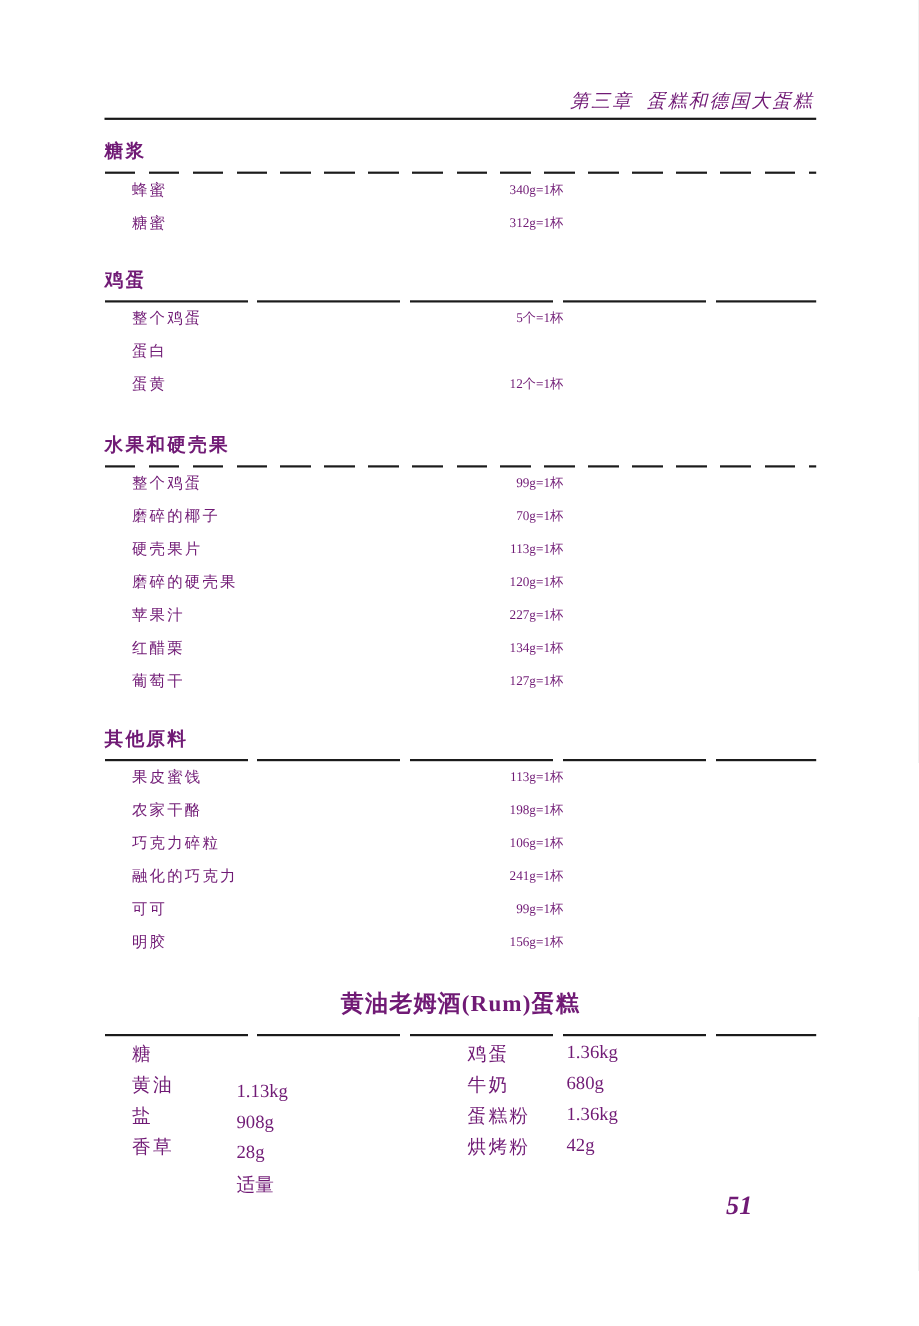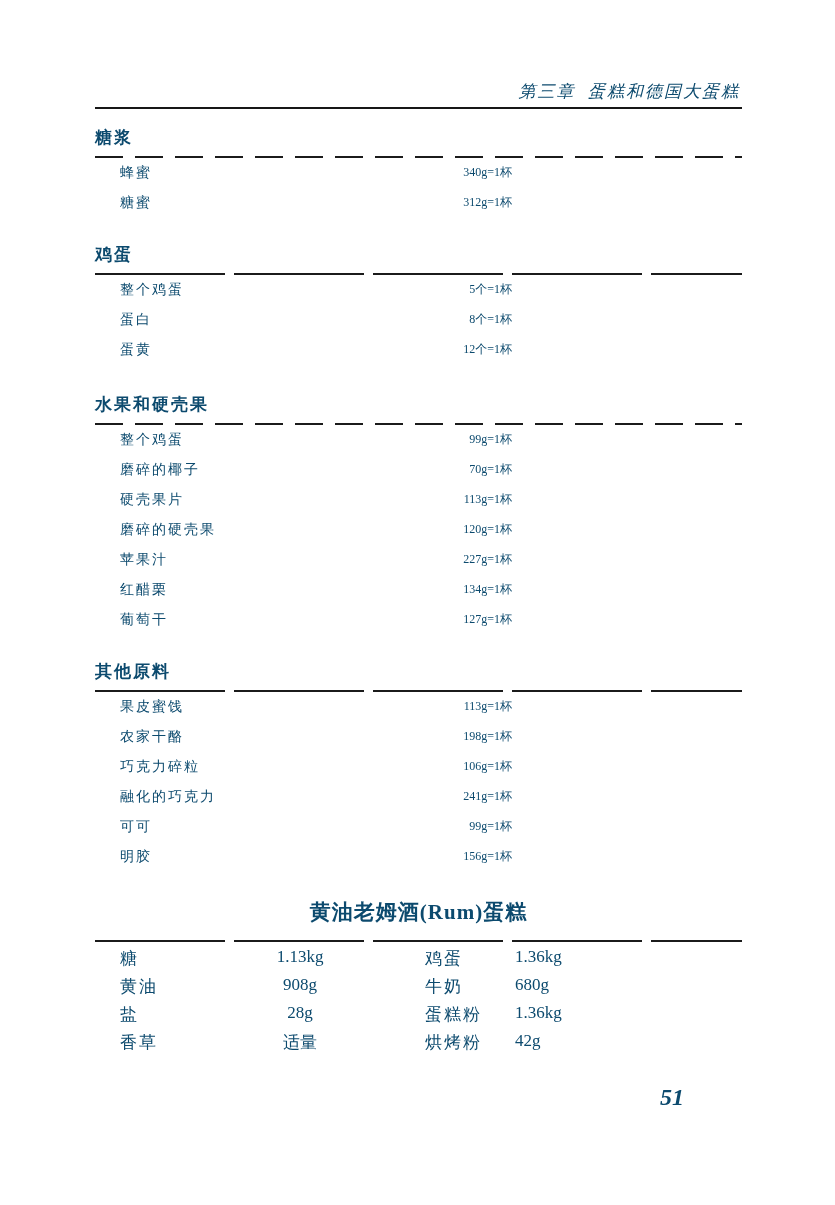--- a/index.html
+++ b/index.html
@@ -3,21 +3,21 @@
 <meta charset="utf-8">
 <style>
   html, body { margin: 0; padding: 0; background: #e8e8e8; }
   .page {
     position: relative;
     width: 835px;
     height: 1205px;
     background: #ffffff;
     overflow: hidden;
     font-family: "Liberation Serif", "DejaVu Serif", serif;
-    color: #0c4a6e;
+    color: #701a75;
   }
 
   
   .running-header {
     position: absolute;
     top: 80px;
     right: 95px;
     font-size: 17px;
     font-style: italic;
     letter-spacing: 2px;
@@ -91,21 +91,21 @@
     font-size: 21px;
     font-weight: bold;
     letter-spacing: 1px;
     height: 30px;
   }
   .recipe-rule { height: 2px; margin-top: 12px; }
   .recipe-row { position: relative; height: 28px; }
   .recipe-row:first-of-type { margin-top: 6px; }
   .recipe-row span { position: absolute; top: 5px; font-size: 17px; }
   .r-llabel { left: 25px; letter-spacing: 2px; }
-  .r-lvalue { left: 120px; width: 170px; text-align: center; }
+  .r-lvalue { left: 120px; width: 170px; text-align: left; margin-top: 35px; }
   .r-rlabel { left: 330px; letter-spacing: 2px; }
   .r-rvalue { left: 420px; width: 173px; text-align: left; }
 
   
   .page-number {
     position: absolute;
     top: 1084px;
     left: 660px;
     font-size: 24px;
     font-style: italic;
@@ -135,21 +135,20 @@
 
   <section class="conv-section s2">
     <div class="sec-title">鸡蛋</div>
     <div class="sec-rule rule-broken"></div>
     <div class="conv-row">
       <span class="lbl">整个鸡蛋</span>
       <span class="val">5个=1杯</span>
     </div>
     <div class="conv-row">
       <span class="lbl">蛋白</span>
-      <span class="val">8个=1杯</span>
     </div>
     <div class="conv-row">
       <span class="lbl">蛋黄</span>
       <span class="val">12个=1杯</span>
     </div>
   </section>
 
   <section class="conv-section s3">
     <div class="sec-title">水果和硬壳果</div>
     <div class="sec-rule rule-dashed"></div>

